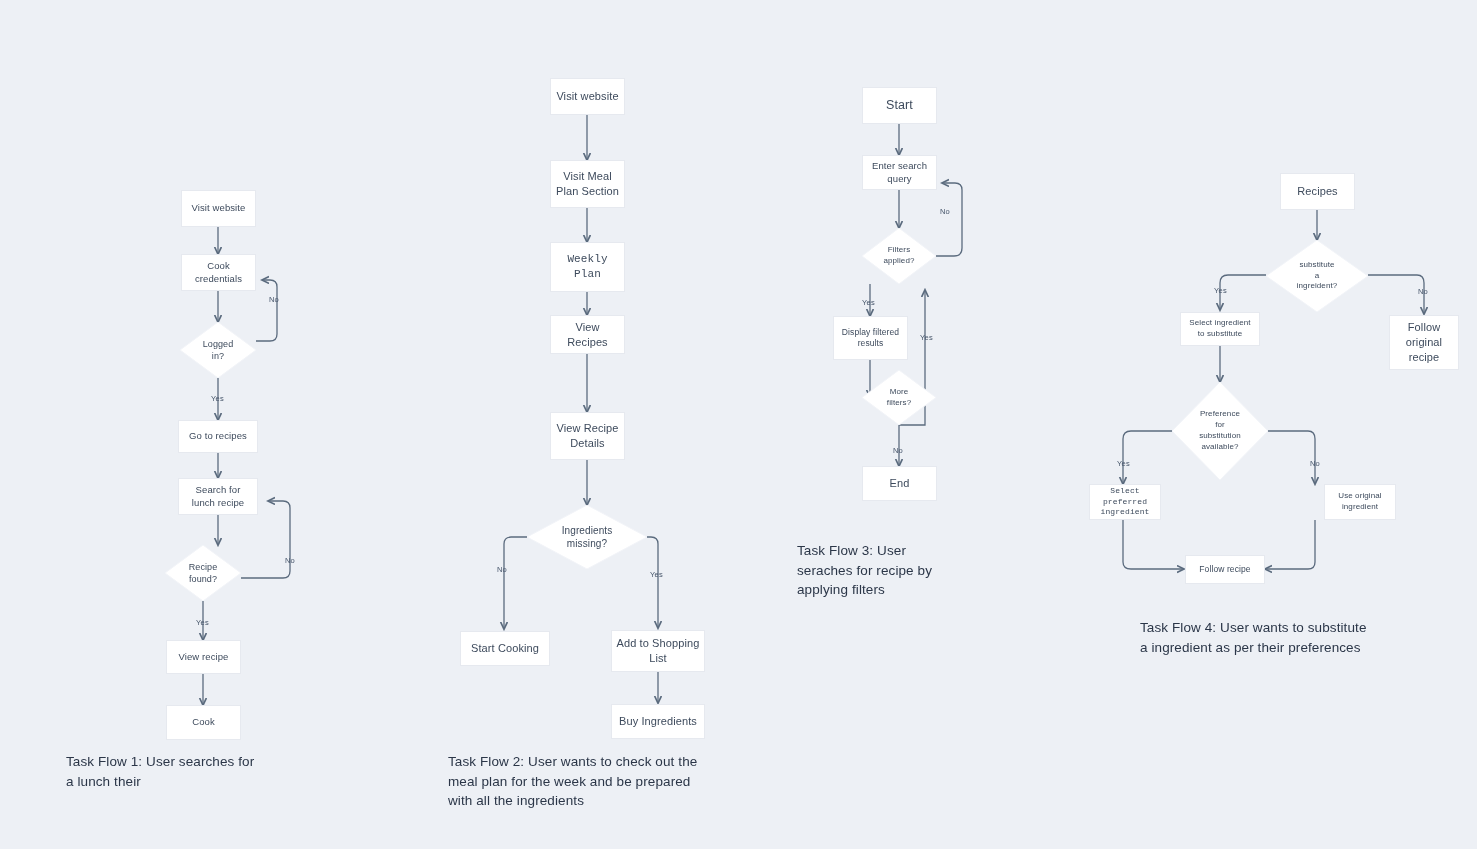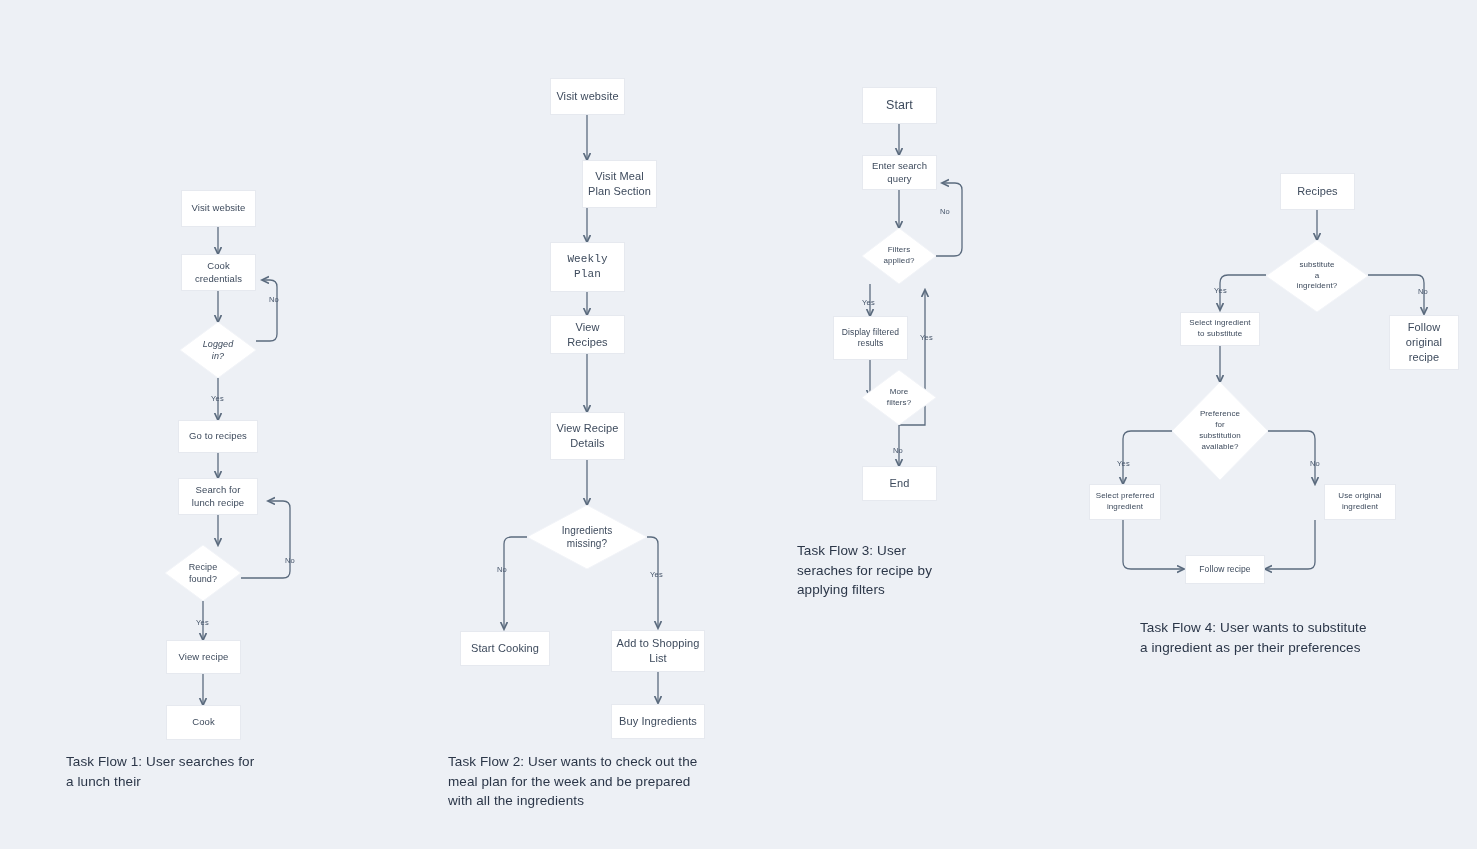--- a/index.html
+++ b/index.html
@@ -163,21 +163,21 @@
     <path d="M1123,520 L1123,562 Q1123,569 1131,569 L1184,569" marker-end="url(#ah)"></path>
 
     <path d="M1315,520 L1315,562 Q1315,569 1308,569 L1265,569" marker-end="url(#ah)"></path>
   </svg>
 
   <div class="node" style="left:181px; top:190px; width:75px; height:37px;">Visit website</div>
 
   <div class="node" style="left:181px; top:254px; width:75px; height:37px; white-space:pre-line;">Cook
 credentials</div>
 
-  <div class="diamond" style="left:180px; top:322px; width:76px; height:56px;font-style:italic;">
+  <div class="diamond" style="left:180px; top:322px; width:76px; height:56px;">
     <svg class="dshape" viewBox="0 0 76 56" preserveAspectRatio="none">
       <polygon points="38,0 76,28 38,56 0,28" fill="#ffffff" stroke="#f2f4f8" stroke-width="1"></polygon>
     </svg>
     <span class="dlabel">Logged
 in?</span>
   </div>
 
   <div class="node" style="left:178px; top:420px; width:80px; height:33px;">Go to recipes</div>
 
   <div class="node" style="left:178px; top:478px; width:80px; height:37px; white-space:pre-line;">Search for
@@ -198,21 +198,21 @@
   <span class="edge-label" style="left:269px; top:295px;">No</span>
   <span class="edge-label" style="left:211px; top:394px;">Yes</span>
   <span class="edge-label" style="left:285px; top:556px;">No</span>
   <span class="edge-label" style="left:196px; top:618px;">Yes</span>
 
   <div class="caption" style="left:66px; top:752px; width:270px;">Task Flow 1: User searches for
 a lunch their</div>
 
   <div class="node med" style="left:550px; top:78px; width:75px; height:37px;">Visit website</div>
 
-  <div class="node med" style="left:582px; top:160px; width:75px; height:48px; white-space:pre-line;text-align:center;">Visit Meal
+  <div class="node med" style="left:550px; top:160px; width:75px; height:48px; white-space:pre-line;text-align:center;">Visit Meal
 Plan Section</div>
 
   <div class="node med" style="left:550px; top:242px; width:75px; height:50px;font-family:Liberation Mono, monospace;">Weekly Plan</div>
 
   <div class="node med" style="left:550px; top:315px; width:75px; height:39px;">View Recipes</div>
 
   <div class="node med" style="left:550px; top:412px; width:75px; height:48px; white-space:pre-line;">View Recipe
 Details</div>
 
   <div class="diamond" style="left:527px; top:505px; width:120px; height:64px;">
@@ -293,21 +293,21 @@
   <div class="diamond" style="left:1172px; top:382px; width:96px; height:98px;">
     <svg class="dshape" viewBox="0 0 96 98" preserveAspectRatio="none">
       <polygon points="48,0 96,49 48,98 0,49" fill="#ffffff" stroke="#f2f4f8" stroke-width="1"></polygon>
     </svg>
     <span class="dlabel" style="font-size:8px;">Preference
 for
 substitution
 available?</span>
   </div>
 
-  <div class="node" style="left:1089px; top:484px; width:72px; height:36px; white-space:pre-line; font-size:8px;">Select preferred
+  <div class="node" style="left:1089px; top:484px; width:72px; height:36px; white-space:pre-line; font-size:8px;font-family:Liberation Mono, monospace;">Select preferred
 ingredient</div>
 
   <div class="node" style="left:1324px; top:484px; width:72px; height:36px; white-space:pre-line; font-size:8px;">Use original
 ingredient</div>
 
   <div class="node" style="left:1185px; top:555px; width:80px; height:29px; font-size:8.5px;">Follow recipe</div>
 
   <span class="edge-label" style="left:1214px; top:286px;">Yes</span>
   <span class="edge-label" style="left:1418px; top:287px;">No</span>
   <span class="edge-label" style="left:1117px; top:459px;">Yes</span>

